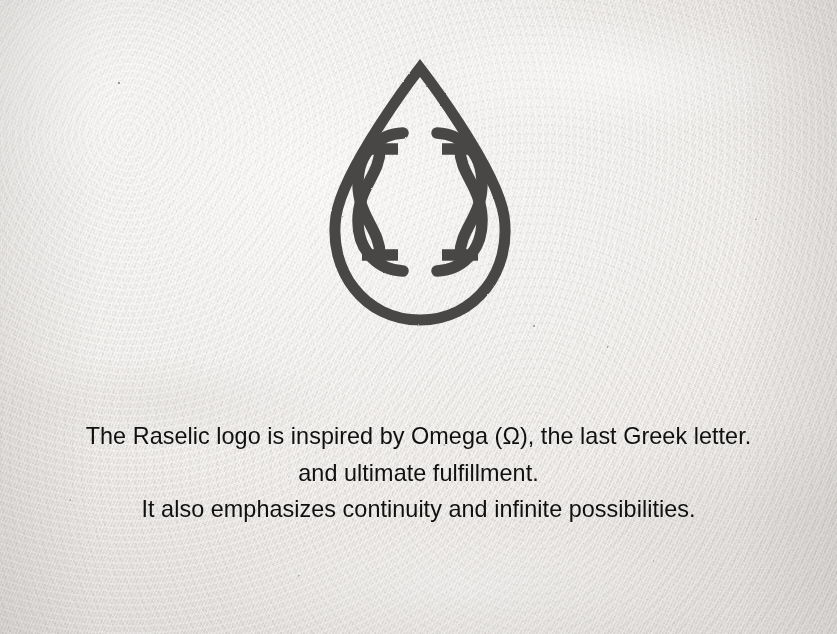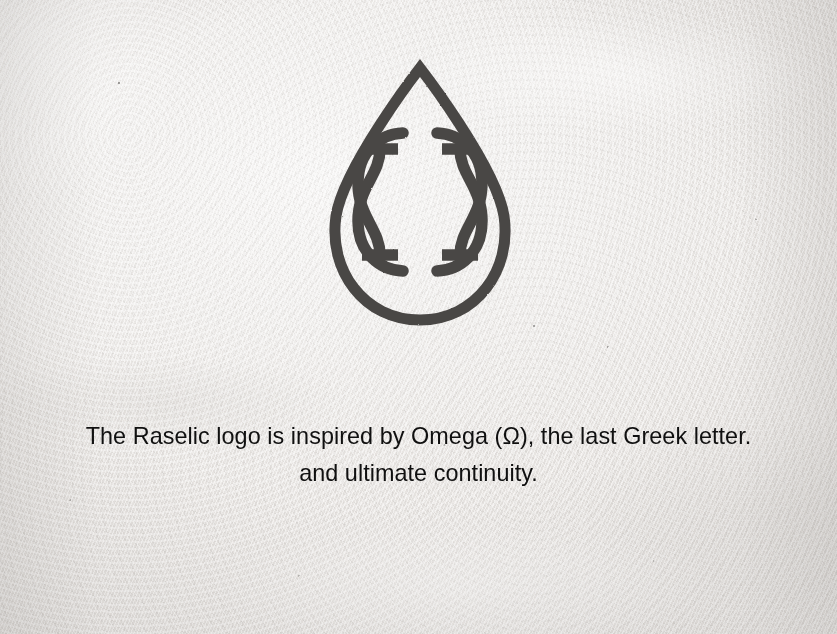--- a/index.html
+++ b/index.html
@@ -163,16 +163,17 @@
             <path d="M 160 207
        C 160 181, 182 169, 182 135
        C 182 103, 160 86, 137 85"></path>
           </g>
         </g>
     </svg>
   </div>
 
   <div id="caption">
     <span class="cap-line">The Raselic logo is inspired by Omega (Ω), the last Greek letter.</span>
-    <span class="cap-line">and ultimate continuity.</span>
+    <span class="cap-line">and ultimate fulfillment.</span>
+    <span class="cap-line">It also emphasizes continuity and infinite possibilities.</span>
   </div>
 
 </div>
 
 </body></html>

